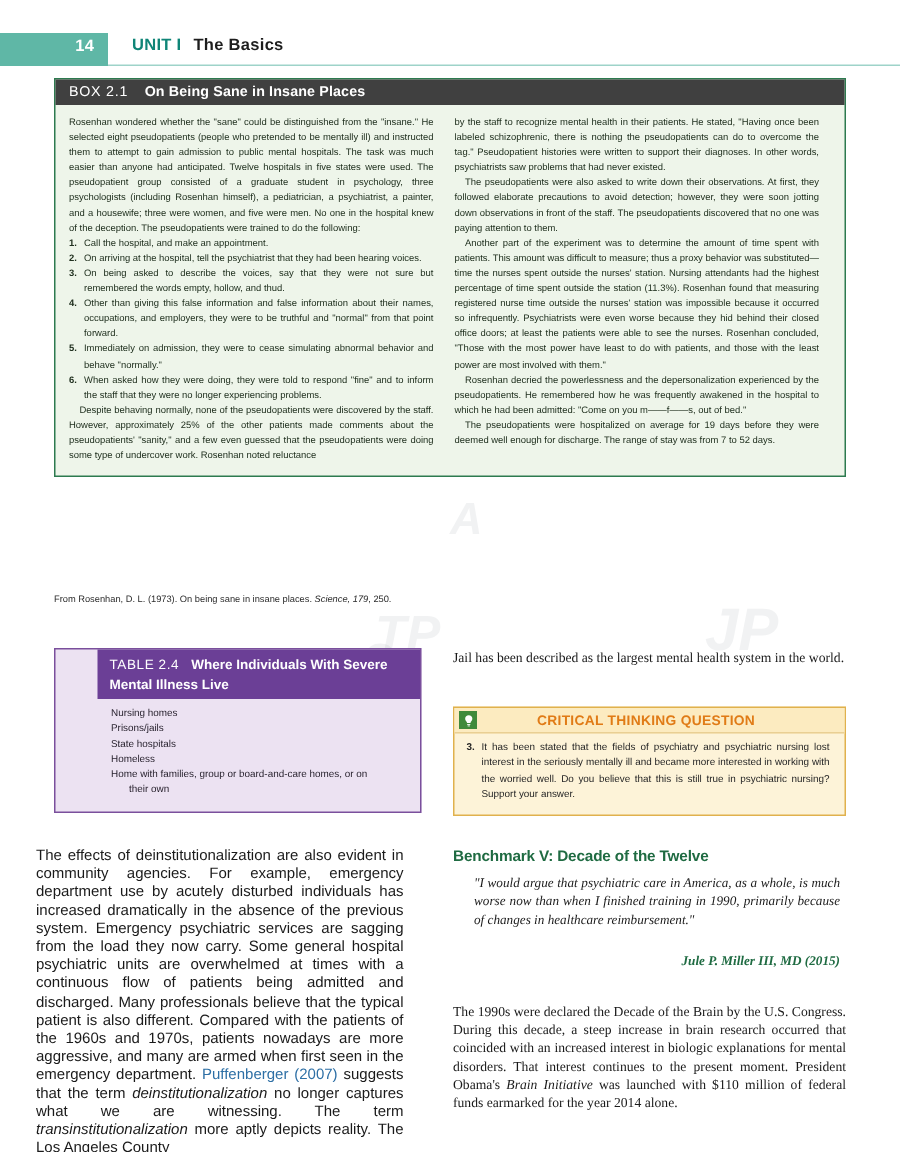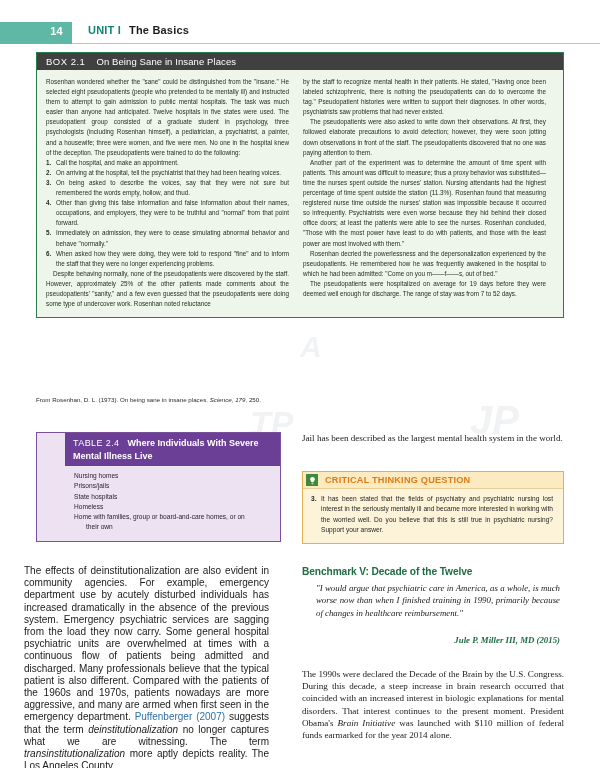--- a/index.html
+++ b/index.html
@@ -81,21 +81,21 @@
     background: #404040;
     color: #ffffff;
     height: 17px;
     padding: 0 0 0 9px;
     display: flex;
     align-items: center;
     font-family: "Liberation Sans", sans-serif;
     font-size: 9.5px;
   }
   .box-num { font-weight: normal; letter-spacing: .5px; }
-  .box-title { font-weight: normal; margin-left: 11px; letter-spacing: .1px; }
+  .box-title { font-weight: bold; margin-left: 11px; letter-spacing: .1px; }
   .box-body {
     display: flex;
     gap: 14px;
     padding: 7px 9px 8px 9px;
   }
   .box-col {
     width: 243px;
     font-family: "Liberation Sans", sans-serif;
     font-size: 6.3px;
     line-height: 10.1px;
@@ -214,20 +214,21 @@
     border: 1px solid #e0b14d;
     background: #fdf3d8;
   }
   .ctq-header {
     display: flex;
     align-items: center;
     height: 16px;
     background: #fcebc0;
     border-bottom: 1px solid #e9cf94;
     padding-left: 3px;
+    gap: 33px;
   }
   .ctq-icon {
     width: 12px;
     height: 12px;
     background: #3f8a3a;
     color: #ffffff;
     font-family: "Liberation Sans", sans-serif;
     font-size: 8px;
     font-weight: bold;
     display: flex;

